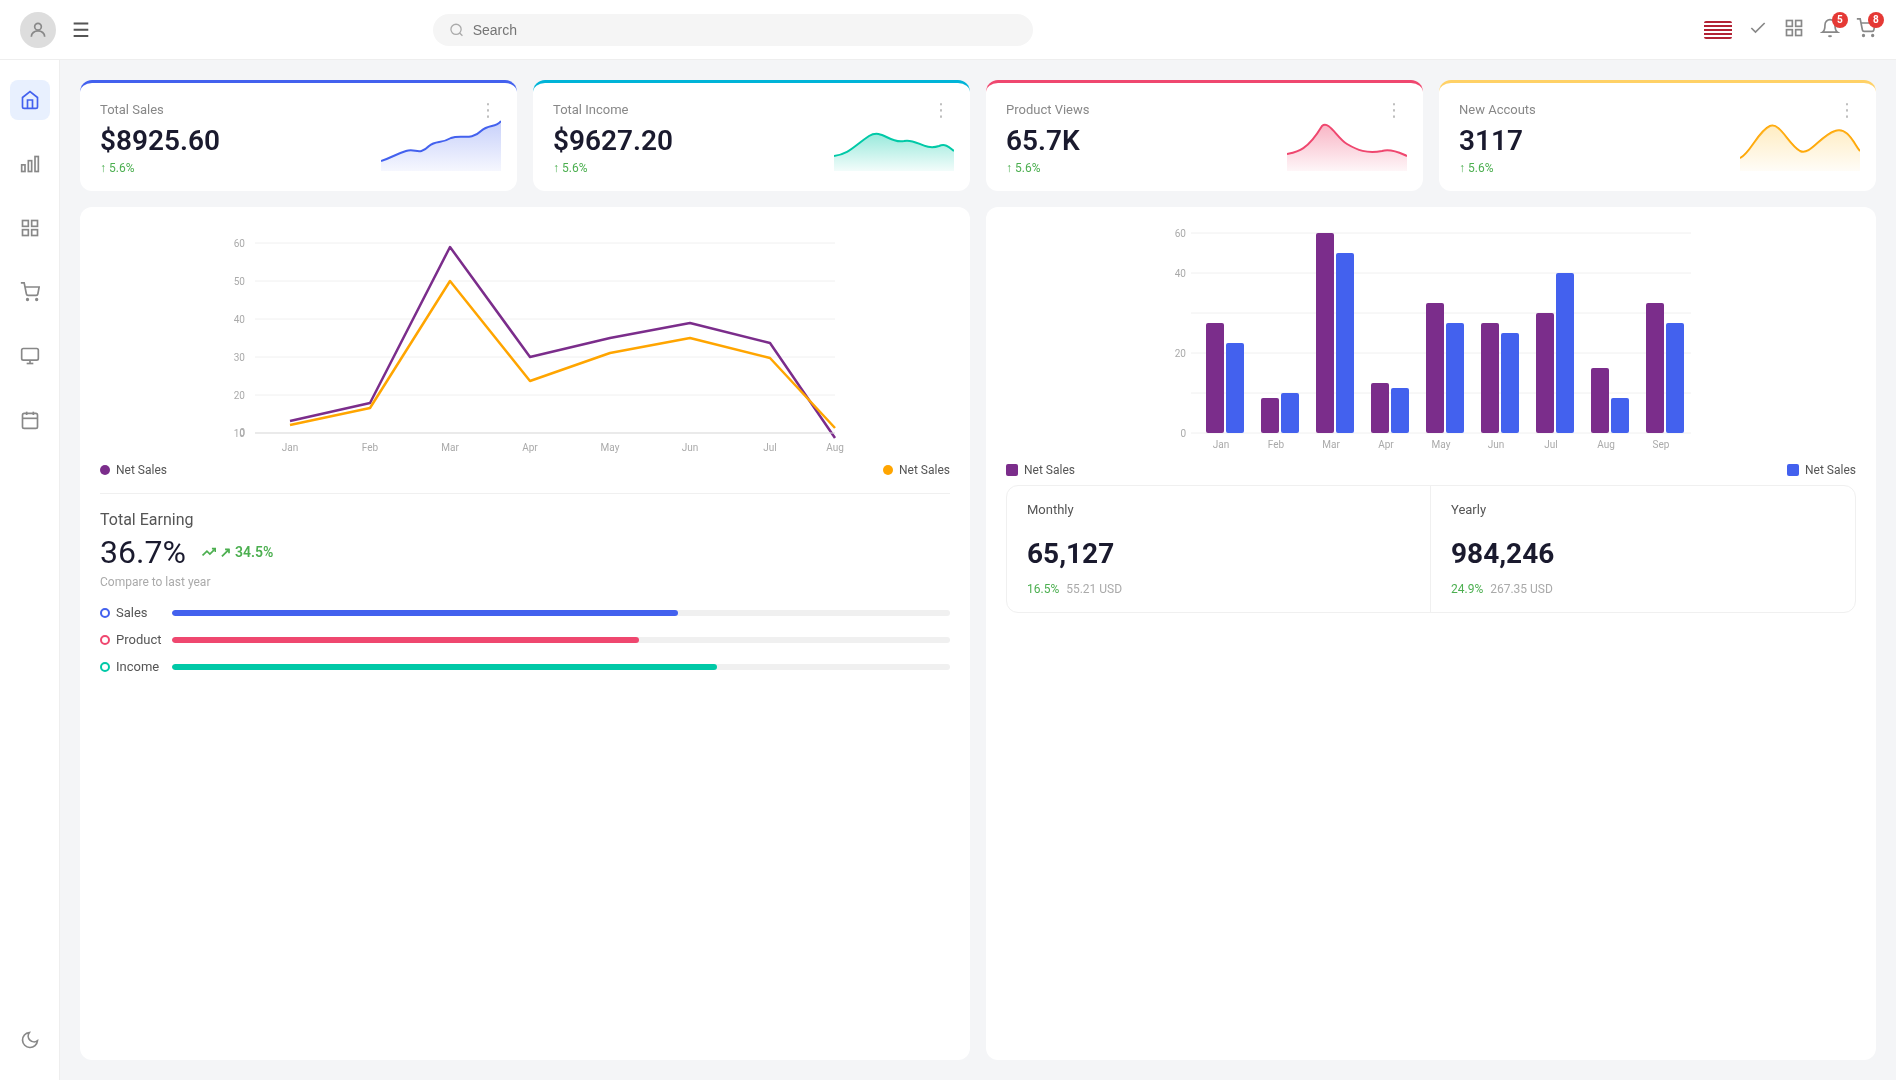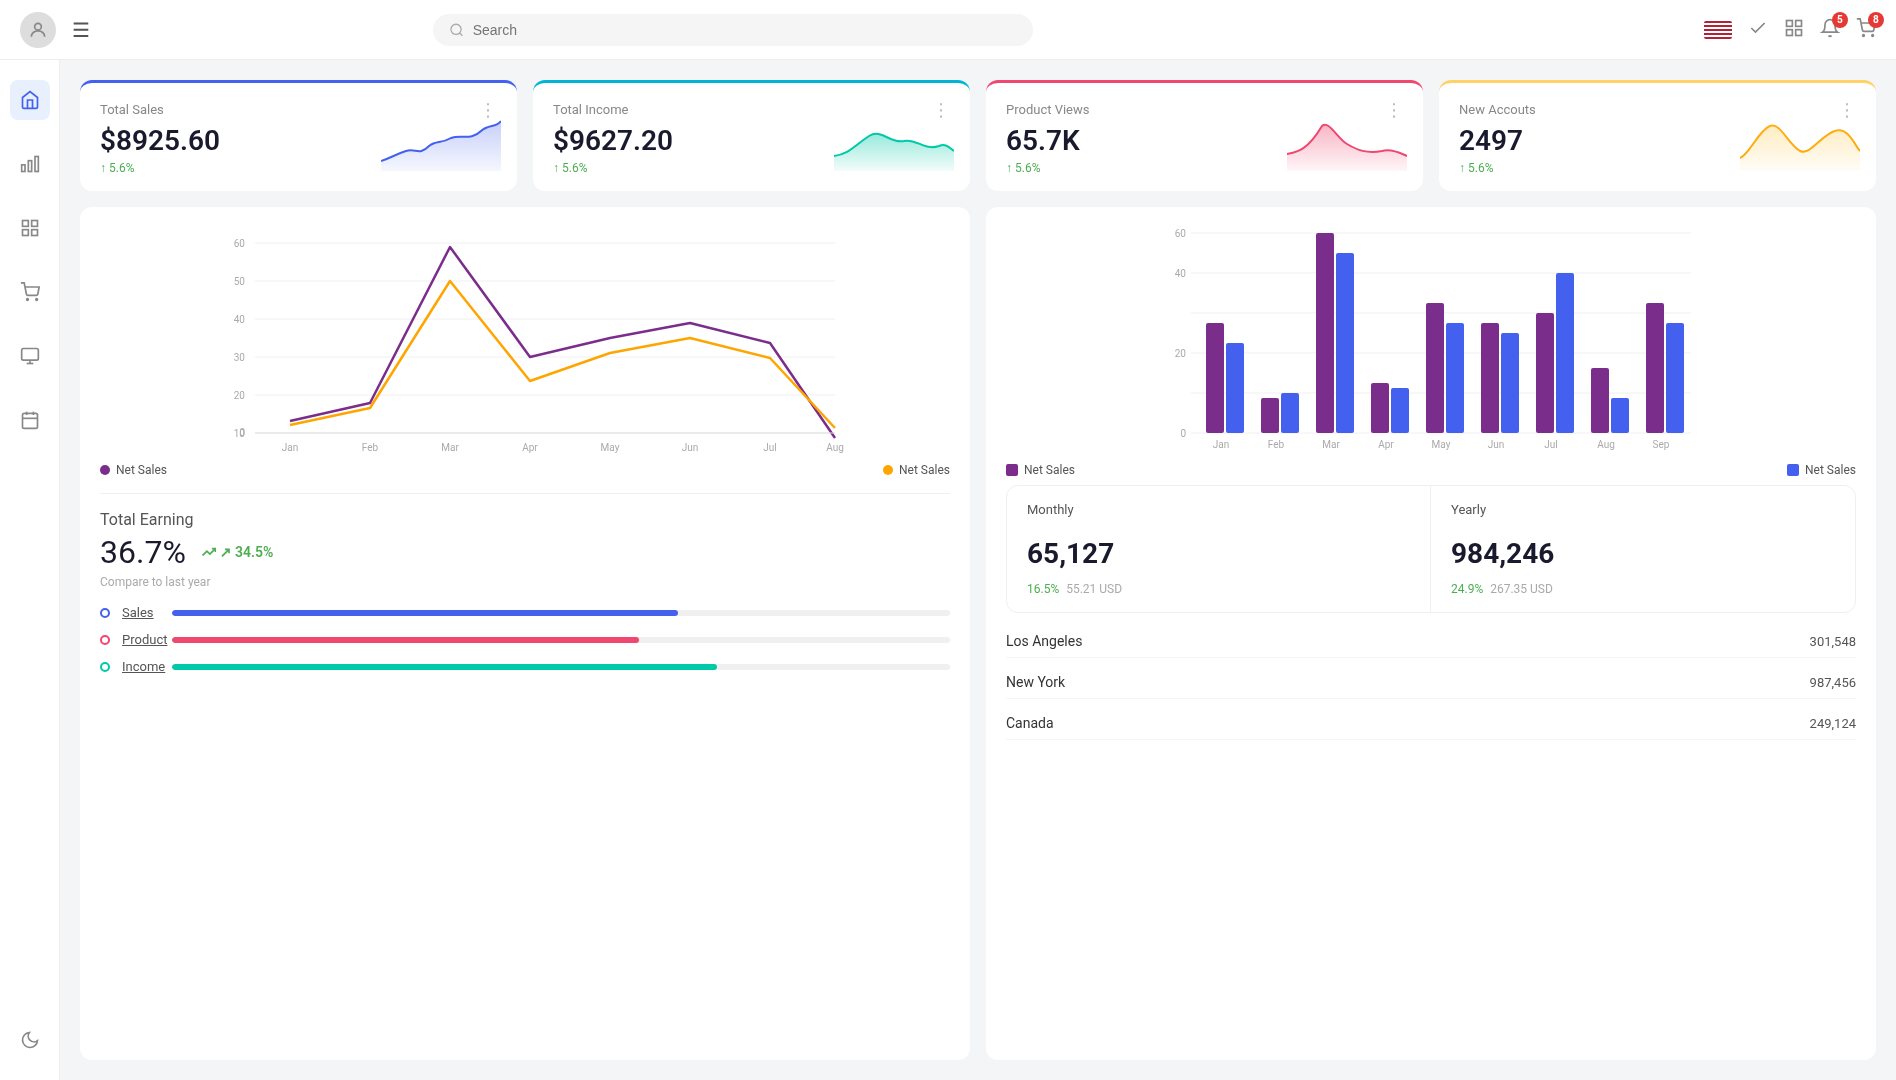--- a/index.html
+++ b/index.html
@@ -56,21 +56,21 @@
 
     
     .earning-section { margin-top: 16px; border-top: 1px solid #f0f0f0; padding-top: 16px; }
     .earning-title { font-size: 16px; color: #555; }
     .earning-value { font-size: 32px; font-weight: 400; color: #1a1a2e; }
     .earning-growth { display: inline-flex; align-items: center; gap: 4px; color: #4caf50; font-size: 14px; font-weight: 600; }
     .earning-compare { font-size: 12px; color: #aaa; margin-top: 4px; }
 
     .progress-section { margin-top: 16px; display: flex; flex-direction: column; gap: 12px; }
     .progress-item { display: flex; align-items: center; gap: 12px; }
-    .progress-label { font-size: 13px; color: #555; width: 60px; display: flex; align-items: center; gap: 12px; text-decoration: underline; }
+    .progress-label { font-size: 13px; color: #555; width: 60px; display: flex; align-items: center; gap: 6px; }
     .progress-dot { width: 10px; height: 10px; border-radius: 50%; border: 2px solid; flex-shrink: 0; }
     .progress-bar-bg { flex: 1; height: 6px; background: #f0f0f0; border-radius: 4px; overflow: hidden; }
     .progress-bar-fill { height: 100%; border-radius: 4px; }
 
     
     .bar-chart-svg { width: 100%; height: 240px; }
 
     
     .stats-bottom { display: grid; grid-template-columns: 1fr 1fr; border: 1px solid #f0f0f0; border-radius: 12px; overflow: hidden; margin-top: 8px; }
     .stat-bottom-item { padding: 16px 20px; }
@@ -275,21 +275,21 @@
           <path d="M0,38 C10,36 20,35 35,10 C42,4 50,22 60,28 C70,34 80,38 95,35 C105,32 115,38 120,40" stroke="#ef476f" stroke-width="2" fill="none"></path>
           <path d="M0,38 C10,36 20,35 35,10 C42,4 50,22 60,28 C70,34 80,38 95,35 C105,32 115,38 120,40 L120,55 L0,55Z" fill="url(#g2)"></path>
         </svg>
       </div>
 
       <div class="stat-card card-orange">
         <div class="stat-card-header">
           <span class="stat-card-title">New Accouts</span>
           <span class="stat-card-menu">⋮</span>
         </div>
-        <span class="stat-card-value">2497</span>
+        <span class="stat-card-value">3117</span>
         <div class="stat-card-footer">
           <span>↑ 5.6%</span>
         </div>
         <svg class="stat-card-chart" viewBox="0 0 120 55" preserveAspectRatio="none">
           <defs>
             <linearGradient id="g3" x1="0" y1="0" x2="0" y2="1">
               <stop offset="0%" stop-color="#ffd166" stop-opacity="0.4"></stop>
               <stop offset="100%" stop-color="#ffd166" stop-opacity="0.05"></stop>
             </linearGradient>
           </defs>
@@ -469,30 +469,16 @@
           <div class="stat-bottom-item">
             <div class="stat-bottom-label">Yearly</div>
             <div class="stat-bottom-value">984,246</div>
             <div class="stat-bottom-sub">
               <span style="color:#4caf50">24.9%</span>
               <span style="color:#aaa;margin-left:4px">267.35 USD</span>
             </div>
           </div>
         </div>
 
-        <div class="location-rows">
-          <div class="location-row">
-            <span>Los Angeles</span>
-            <span class="location-value">301,548</span>
-          </div>
-          <div class="location-row">
-            <span>New York</span>
-            <span class="location-value">987,456</span>
-          </div>
-          <div class="location-row">
-            <span>Canada</span>
-            <span class="location-value">249,124</span>
-          </div>
-        </div>
       </div>
     </div>
   </div>
 </div>
 
 </body></html>

